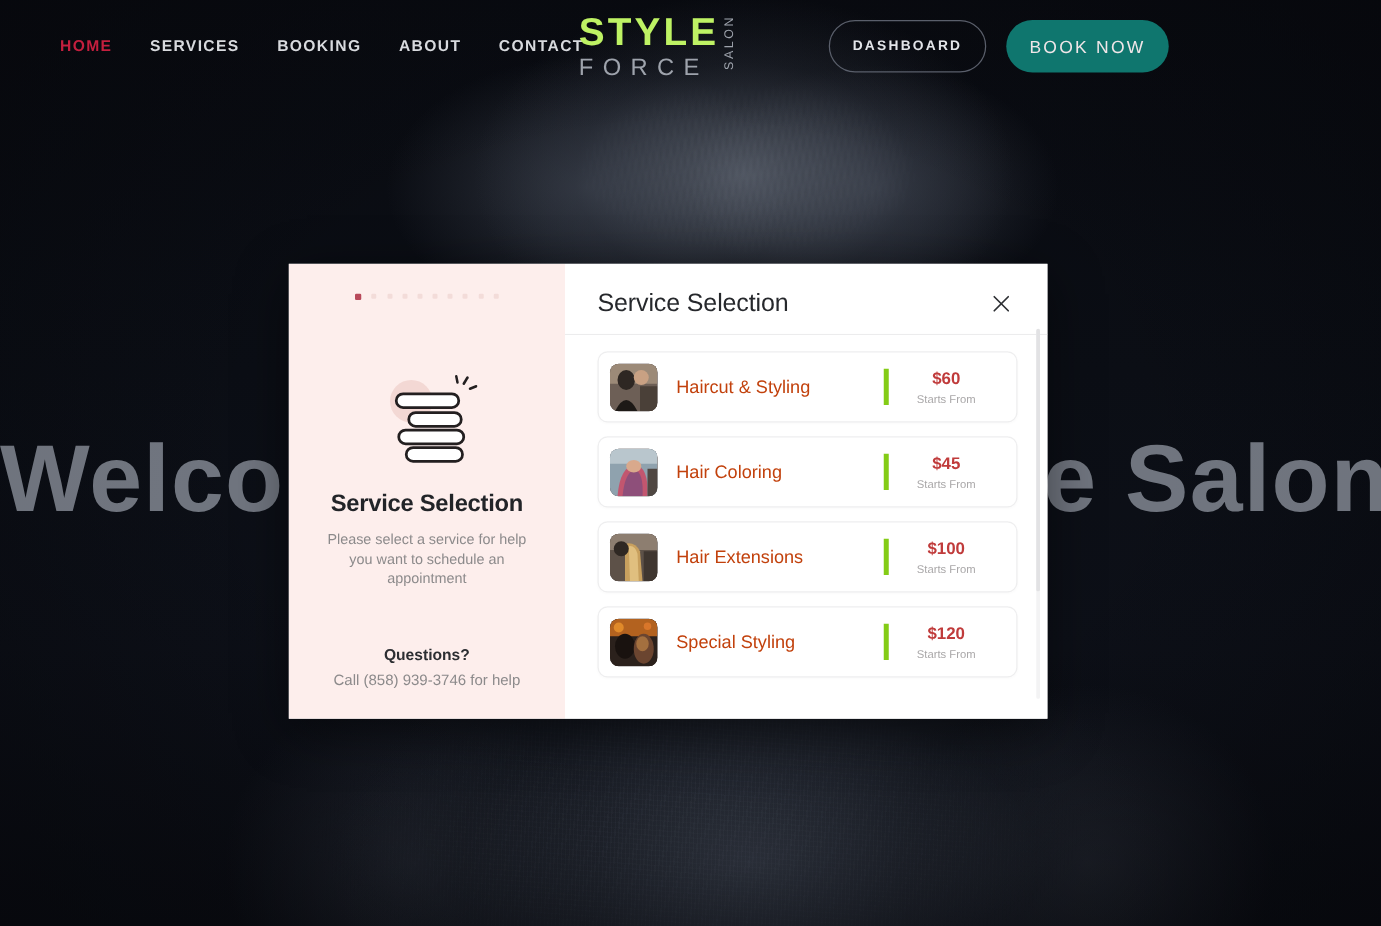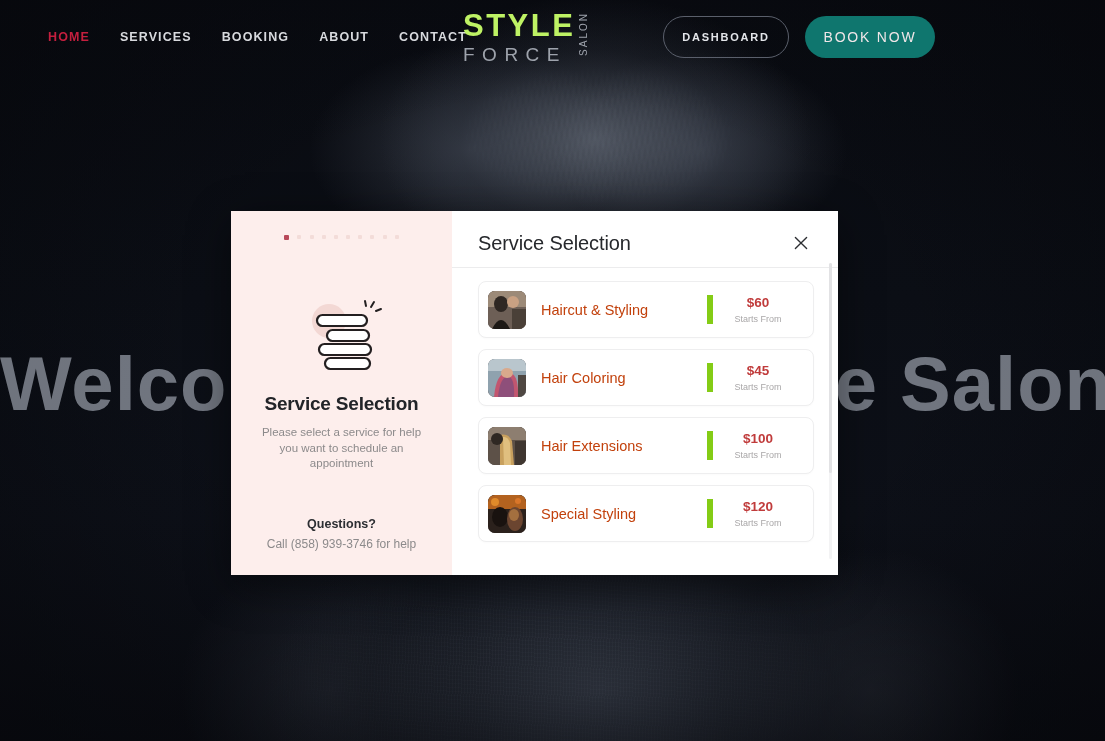--- a/index.html
+++ b/index.html
@@ -284,21 +284,21 @@
     overflow: hidden;
     background: #3a3230;
   }
   .service-name {
     flex: 1;
     margin-left: 15px;
     font-size: 14.5px;
     color: #c2410c;
   }
   .service-price-wrap {
-    border-left: 6px solid #84cc16;
+    border-left: 4px solid #84cc16;
     width: 96px;
     text-align: center;
   }
   .service-price {
     font-size: 13.5px;
     font-weight: 700;
     color: #c03b3b;
     line-height: 1.25;
   }
   .service-from {

